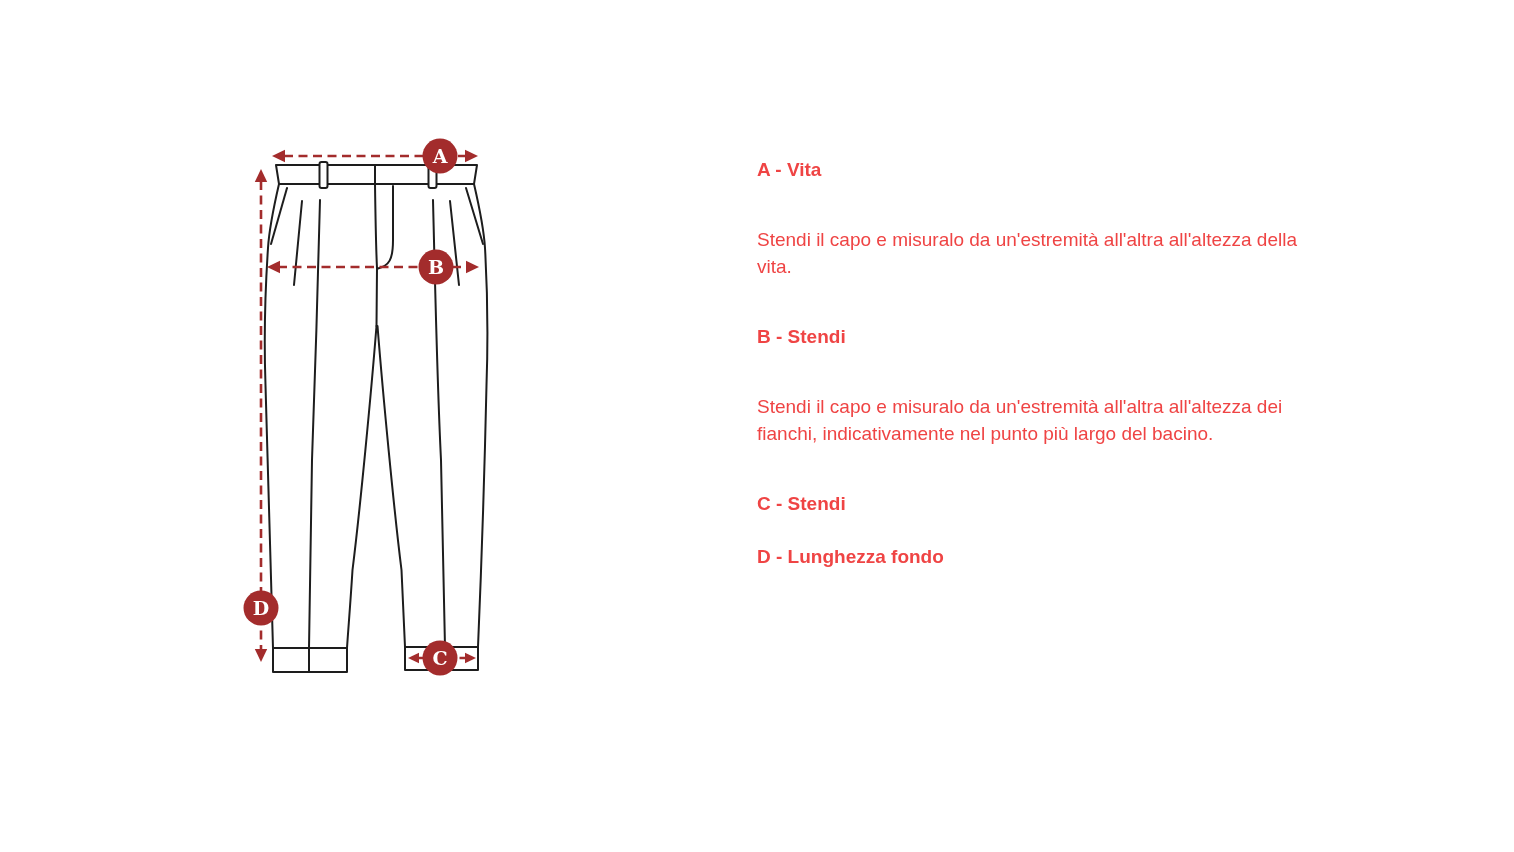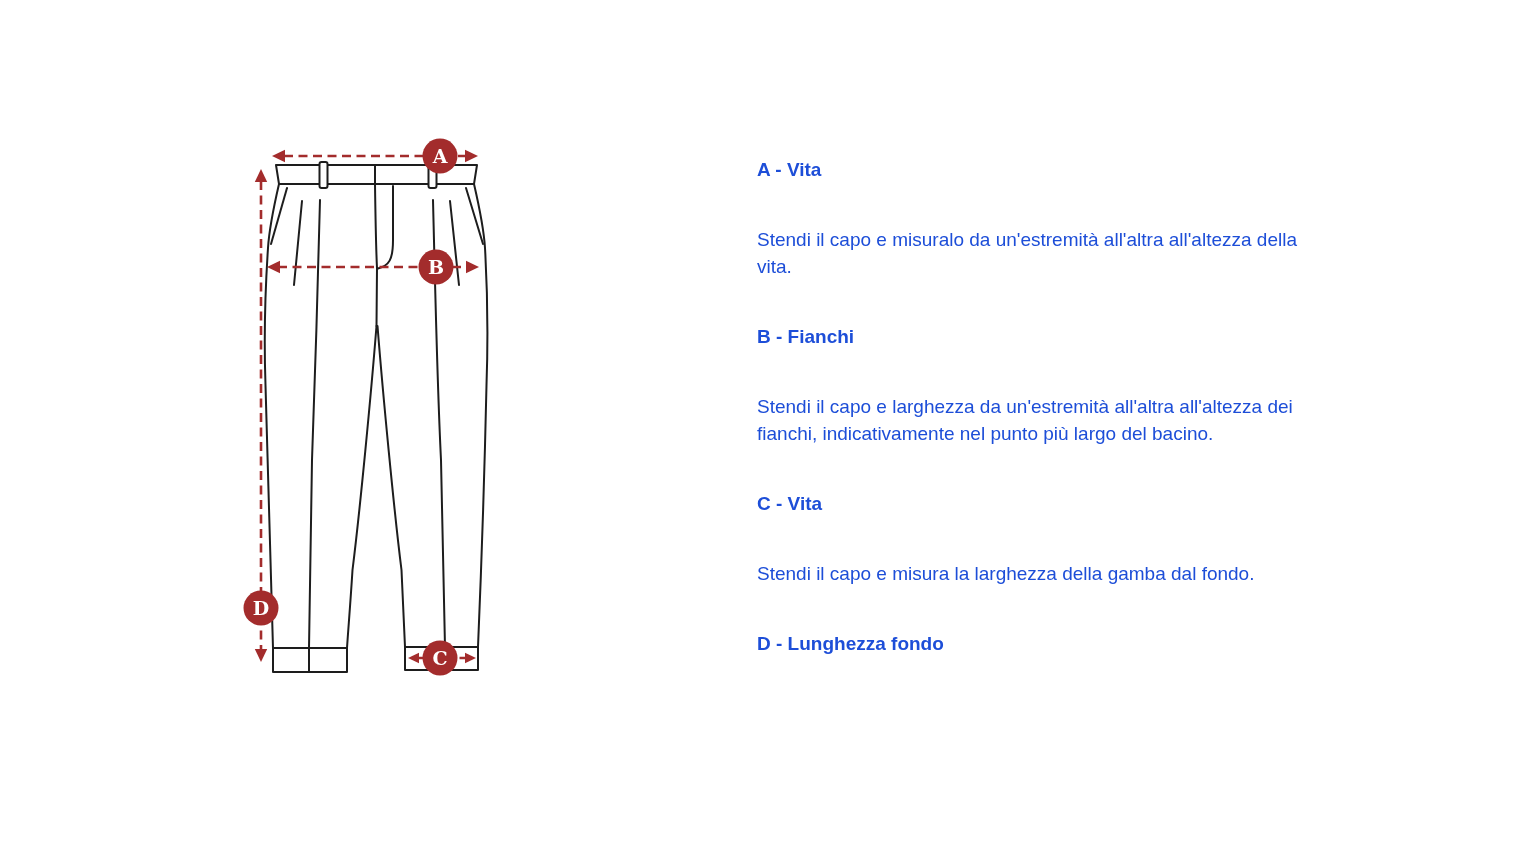--- a/index.html
+++ b/index.html
@@ -30,21 +30,21 @@
     font-weight: bold;
     font-size: 19px;
     fill: #ffffff;
     text-anchor: middle;
   }
   .guide {
     position: absolute;
     left: 757px;
     top: 156px;
     width: 660px;
-    color: #1d4ed8;
+    color: #ef4444;
   }
   .guide h3 {
     font-size: 19px;
     line-height: 27px;
     font-weight: bold;
     margin: 26px 0;
   }
   .guide p {
     font-size: 19px;
     line-height: 27px;
@@ -121,23 +121,22 @@
       <text x="215" y="534.5">C</text>
       <text x="36" y="484.5">D</text>
     </g>
   </svg>
 
   <div class="guide">
     <h3>A - Vita</h3>
     <p>Stendi il capo e misuralo da un'estremità all'altra all'altezza della
 vita.</p>
 
-    <h3>B - Fianchi</h3>
-    <p>Stendi il capo e larghezza da un'estremità all'altra all'altezza dei
+    <h3>B - Stendi</h3>
+    <p>Stendi il capo e misuralo da un'estremità all'altra all'altezza dei
 fianchi, indicativamente nel punto più largo del bacino.</p>
 
-    <h3>C - Vita</h3>
-    <p>Stendi il capo e misura la larghezza della gamba dal fondo.</p>
+    <h3>C - Stendi</h3>
 
     <h3>D - Lunghezza fondo</h3>
   </div>
 
 </div>
 
 </body></html>

